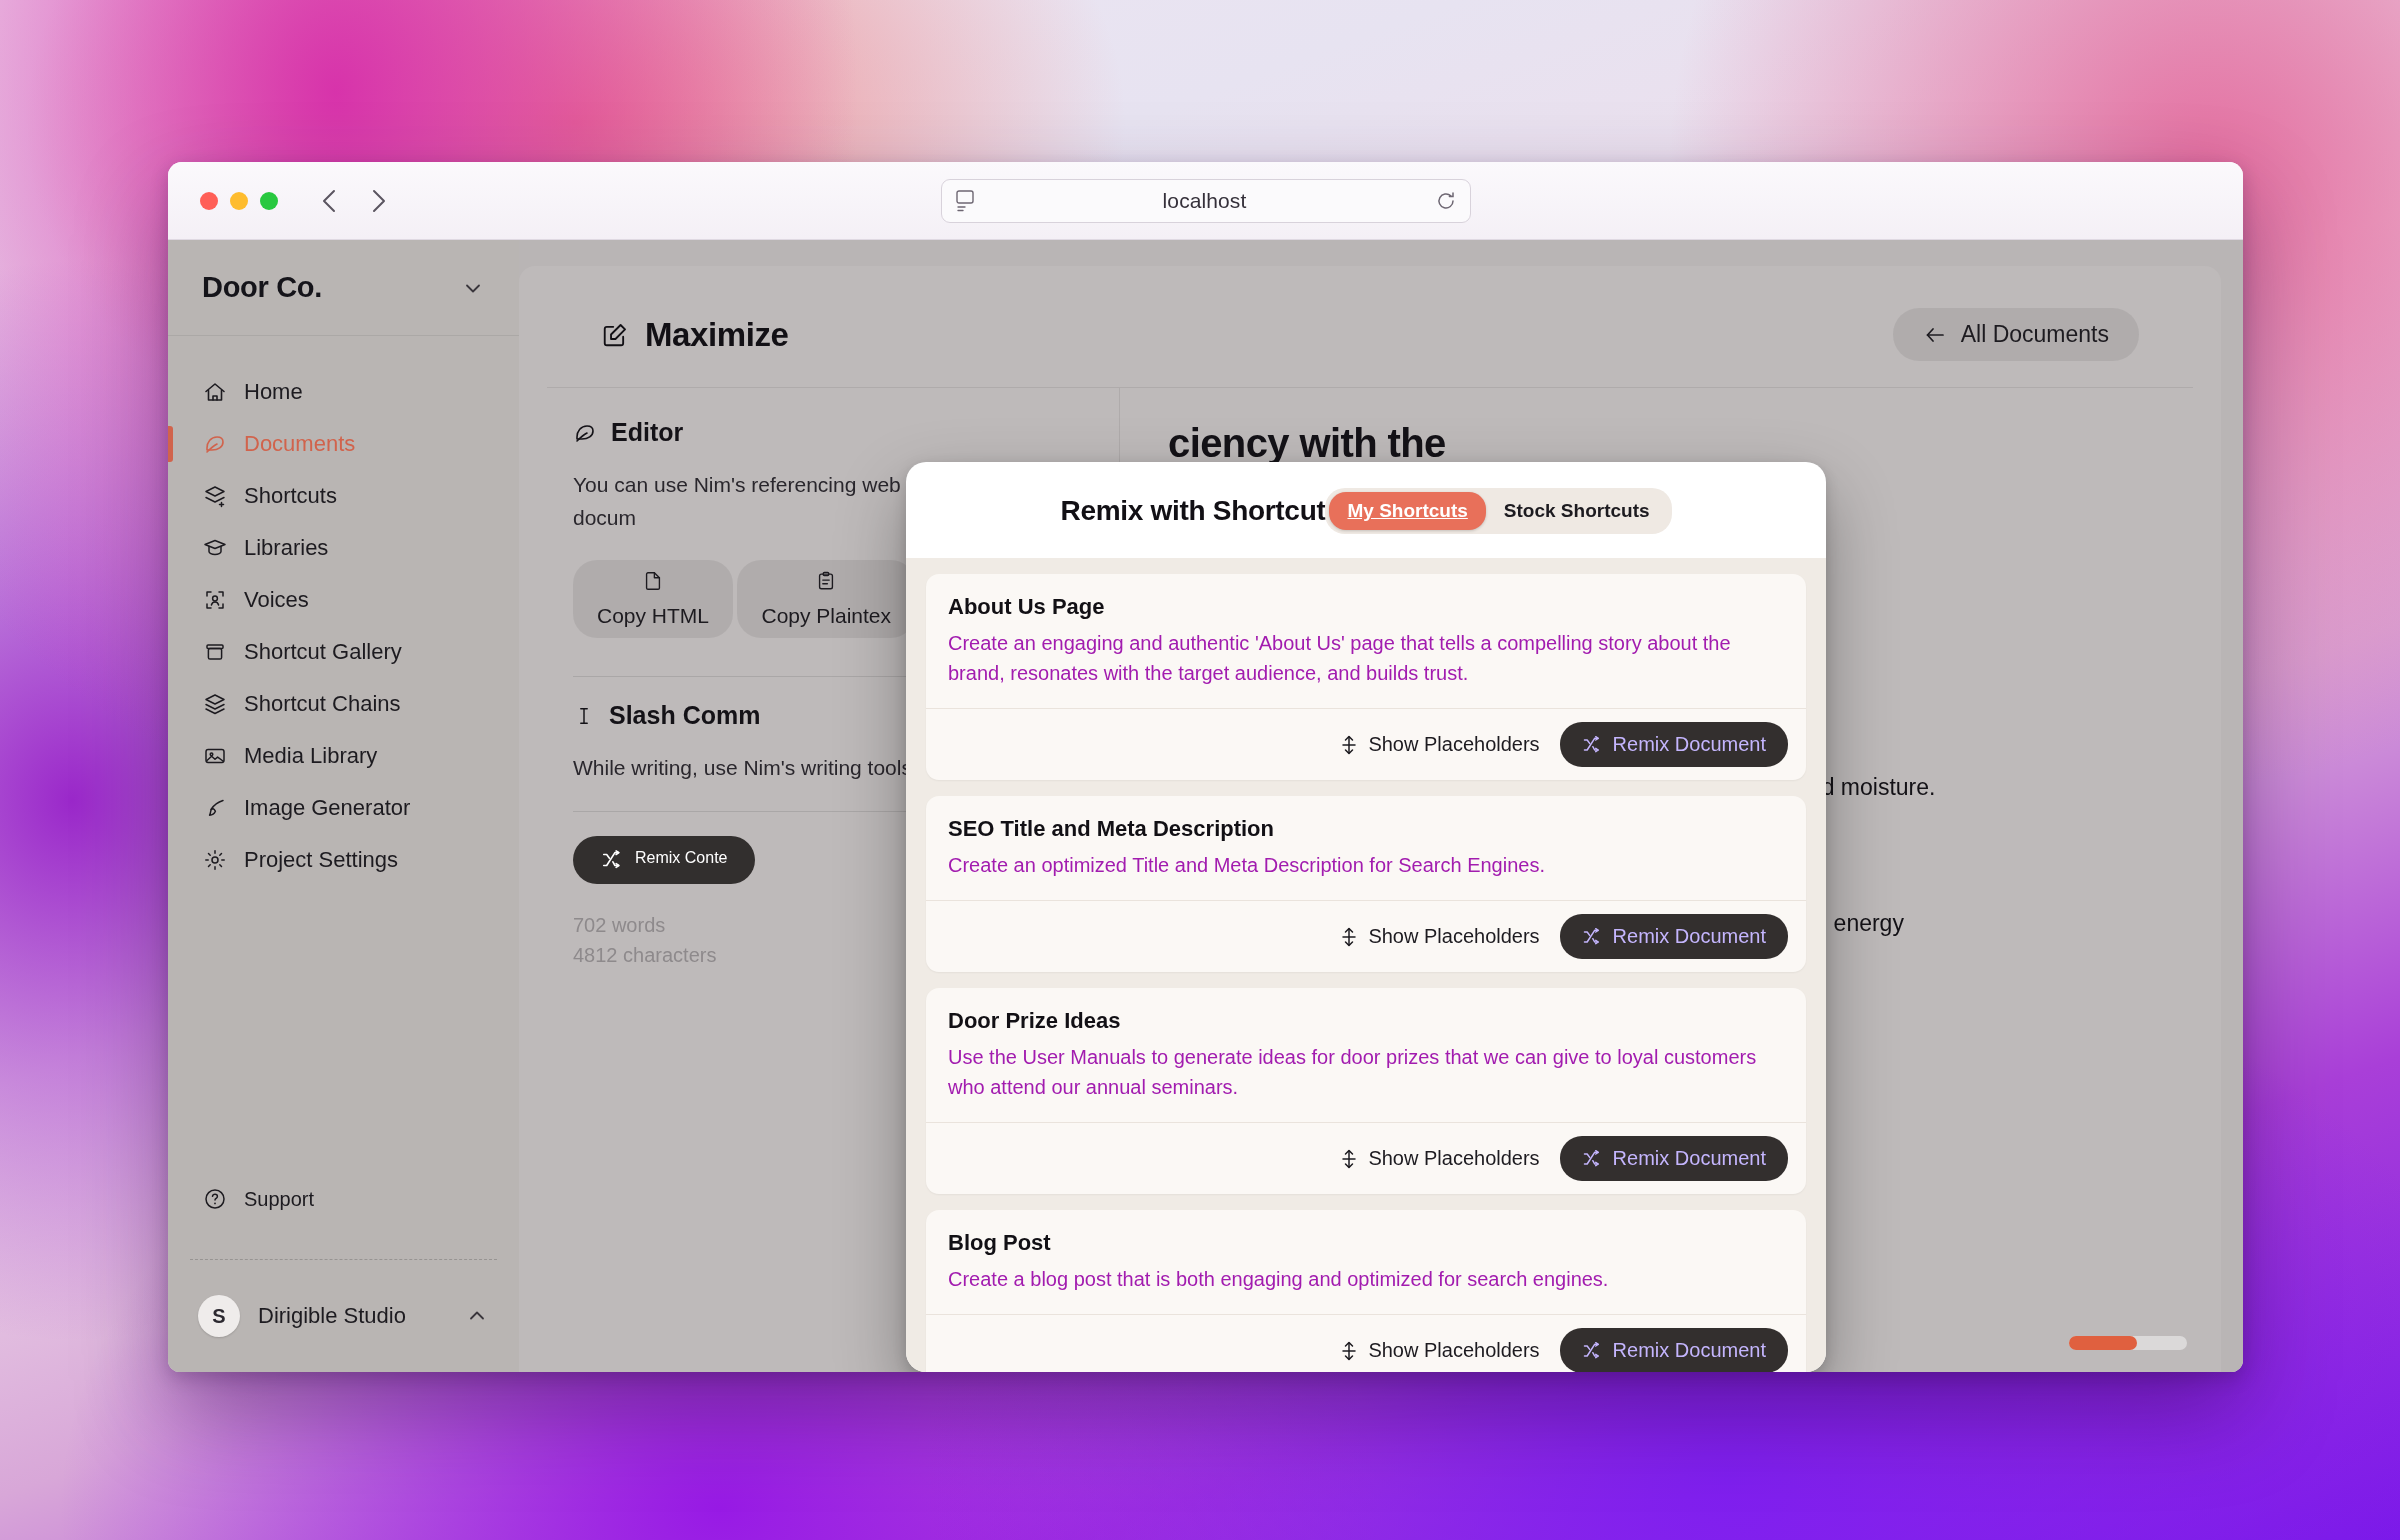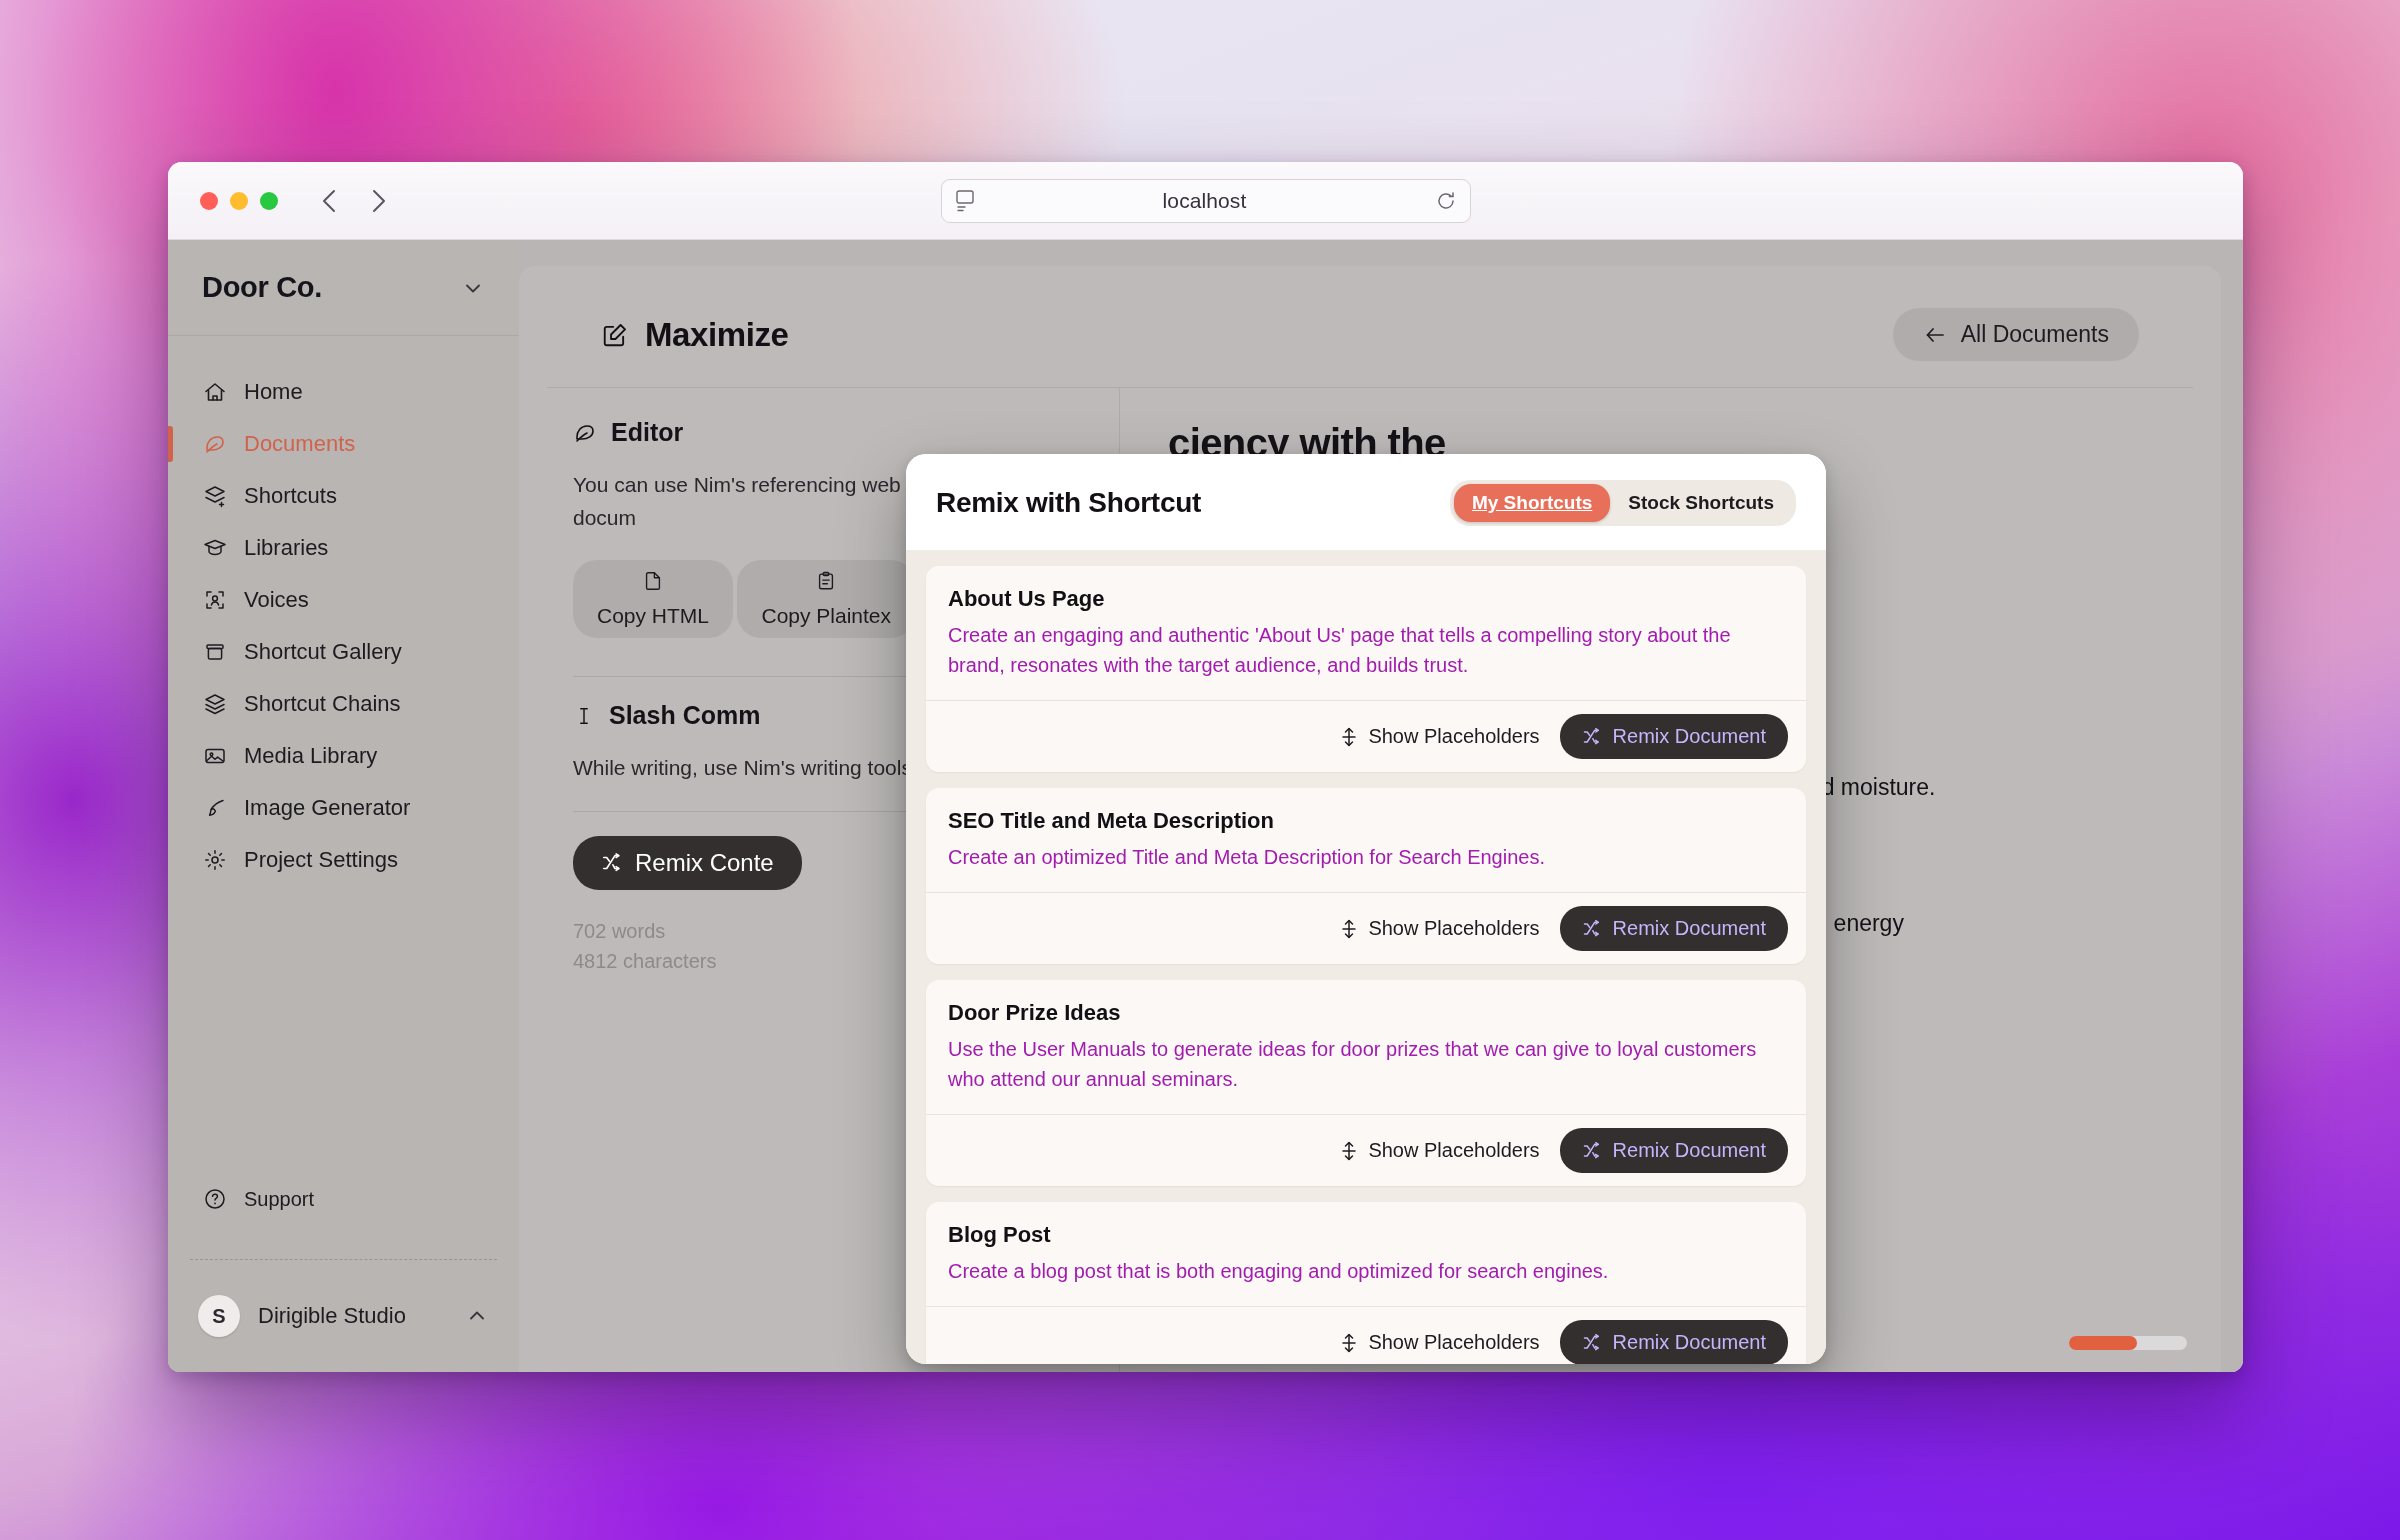--- a/index.html
+++ b/index.html
@@ -163,24 +163,24 @@
   }
   .lc-para { font-size: 21px; line-height: 1.55; color: #2a272d; margin-bottom: 26px; }
   .lc-btn {
     display: inline-flex; align-items: center; gap: 12px;
     background: rgba(0,0,0,0.07);
     border-radius: 24px; padding: 10px 24px;
     font-size: 21px; color: #1d1b20; font-weight: 500; margin-bottom: 14px; flex-direction: column;
   }
   .lc-sep { border-top: 1px solid rgba(0,0,0,0.10); margin: 24px 0; }
   .lc-dark-btn {
-    display: inline-flex; align-items: center; gap: 12px;
+    display: inline-flex; align-items: flex-start; gap: 12px;
     background: #322f2e; color: #fff;
     border-radius: 26px; padding: 13px 28px;
-    font-size: 24px; font-weight: 500;
+    font-size: 16px; font-weight: 500;
   }
   .lc-meta { font-size: 20px; color: #8e8a8c; margin-top: 26px; line-height: 1.5; }
 
   #right-col {
     flex: 1; min-width: 0;
     padding: 30px 70px 0 48px;
     border-left: 1px solid rgba(0,0,0,0.08);
     color: #141217;
     overflow: hidden;
   }
@@ -194,27 +194,28 @@
     background: rgba(255,255,255,0.45);
   }
   #scroll-pill i {
     display: block; width: 58%; height: 100%;
     border-radius: 8px; background: #e0603f;
   }
 
   
   #modal {
     position: absolute;
-    left: 738px; top: 292px;
+    left: 738px; top: 300px;
     width: 920px; height: 910px;
     background: #fff;
     border-radius: 20px;
     box-shadow: 0 30px 70px rgba(0,0,0,.32), 0 4px 14px rgba(0,0,0,.16);
     display: flex; flex-direction: column;
     overflow: hidden;
+    align-items: center;
   }
   #modal-head {
     display: flex; align-items: center;
     padding: 26px 30px 24px 30px;
     background: #fff;
   }
   #modal-title { flex: 1; font-size: 28px; font-weight: 700; color: #121015; letter-spacing: -.3px; }
   #seg {
     display: flex; align-items: center;
     background: #efe9e3; border-radius: 20px; padding: 4px;

